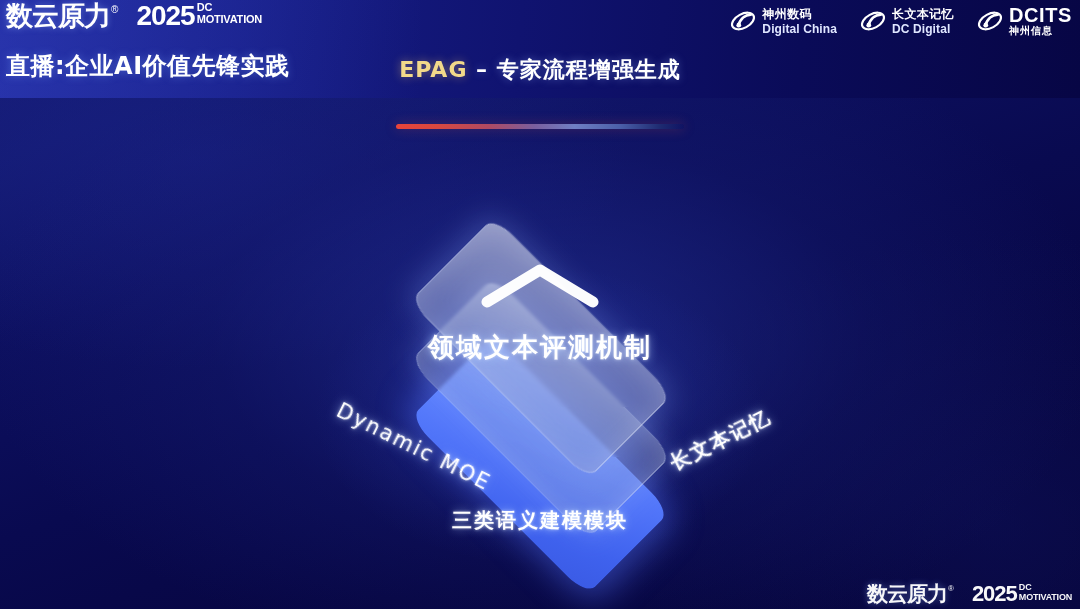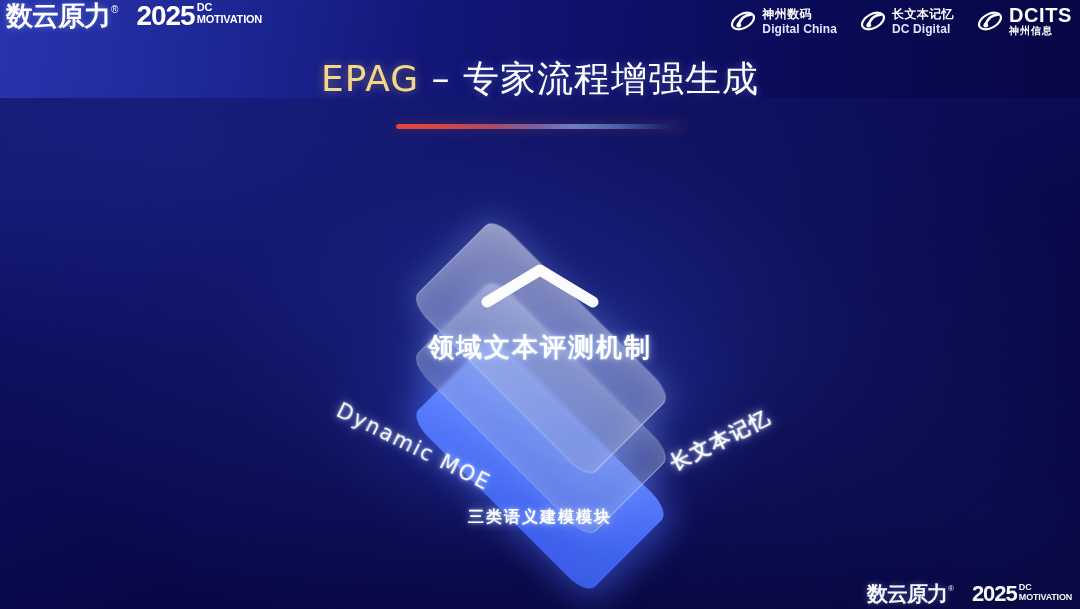--- a/index.html
+++ b/index.html
@@ -146,22 +146,22 @@
     letter-spacing: 1px;
     font-family: Liberation Mono, monospace;
   }
 
   
   #main-title {
     position: absolute;
     left: 0; top: 55px;
     width: 1080px;
     text-align: center;
-    font-size: 36px;
-    font-weight: normal;
+    font-size: 22px;
+    font-weight: bold;
     white-space: nowrap;
     font-family: "DejaVu Sans", "Liberation Sans", sans-serif;
     letter-spacing: 1px;
   }
   #main-title .gold {
     color: #f2d98a;
     text-shadow: 0 0 10px rgba(240,200,110,0.45);
   }
   #main-title .wht {
     color: #ffffff;
@@ -279,21 +279,21 @@
     width: 500px;
     text-align: center;
     font-size: 26px;
     font-weight: bold;
     letter-spacing: 2px;
   }
   #label-bottom {
     left: 0; top: 285px;
     width: 500px;
     text-align: center;
-    font-size: 16px;
+    font-size: 20px;
     font-weight: bold;
     letter-spacing: 2px;
   }
   #label-mid-left {
     left: 48px; top: 175px;
     font-size: 21px;
     letter-spacing: 2px;
     transform: rotate(26.5deg);
     transform-origin: left center;
   }
@@ -332,20 +332,21 @@
     <div id="brand-logo">
       <span class="logo-cn">数云原力</span>
       <span class="logo-reg">®</span>
       <span class="logo-year">2025</span>
       <span class="logo-dcm">
         <span class="logo-dc">DC</span>
         <span class="logo-motiv">MOTIVATION</span>
       </span>
     </div>
 
+    <div id="banner-subtitle">直播:企业AI价值先锋实践</div>
 
     <div id="partner-logos">
 
       <div class="partner">
         <svg class="swoosh" viewBox="0 0 40 36">
           <ellipse cx="20" cy="18" rx="17" ry="10" transform="rotate(-28 20 18)" fill="none" stroke="#ffffff" stroke-width="3"></ellipse>
           <path d="M13 25 C17 13, 25 9, 31 9" fill="none" stroke="#ffffff" stroke-width="4" stroke-linecap="round"></path>
           <circle cx="14" cy="24" r="3.4" fill="#ffffff"></circle>
         </svg>
         <span class="partner-names">

